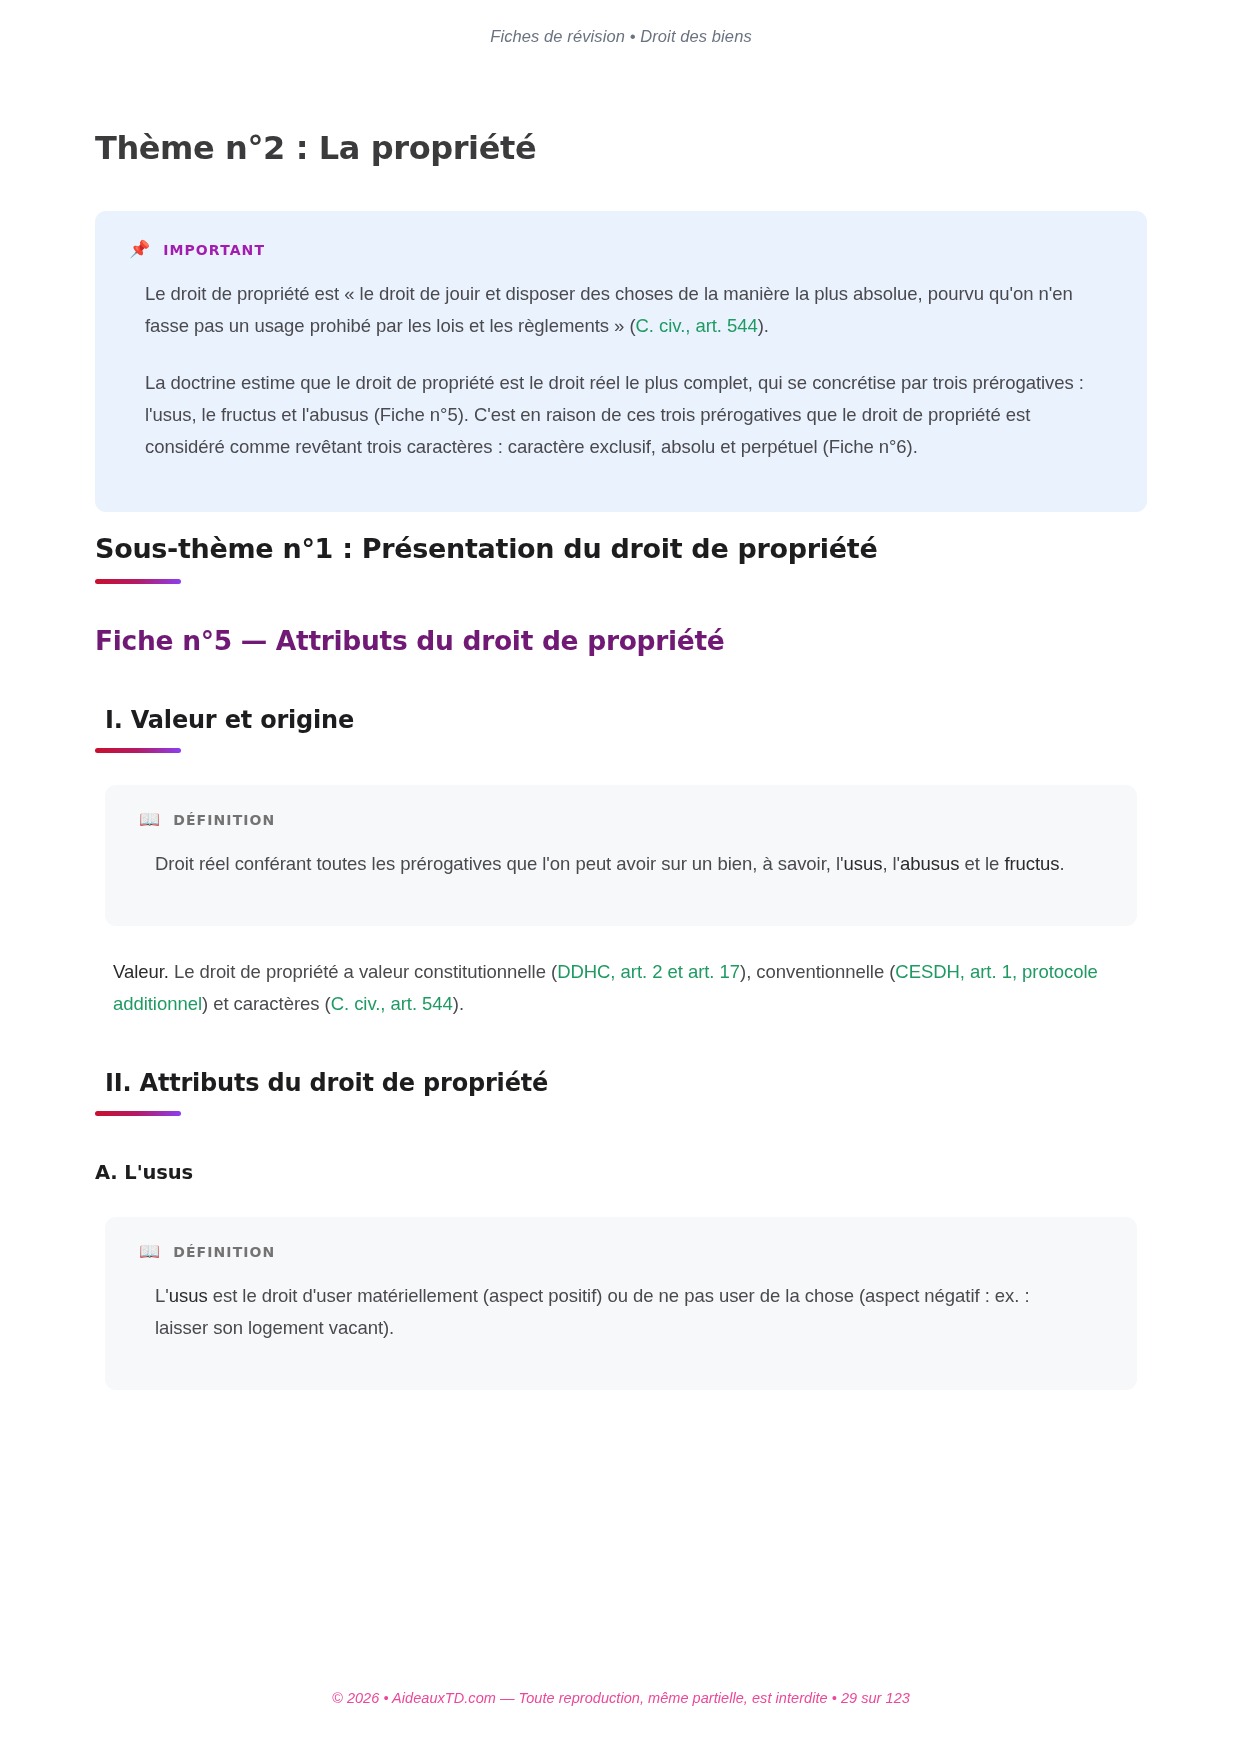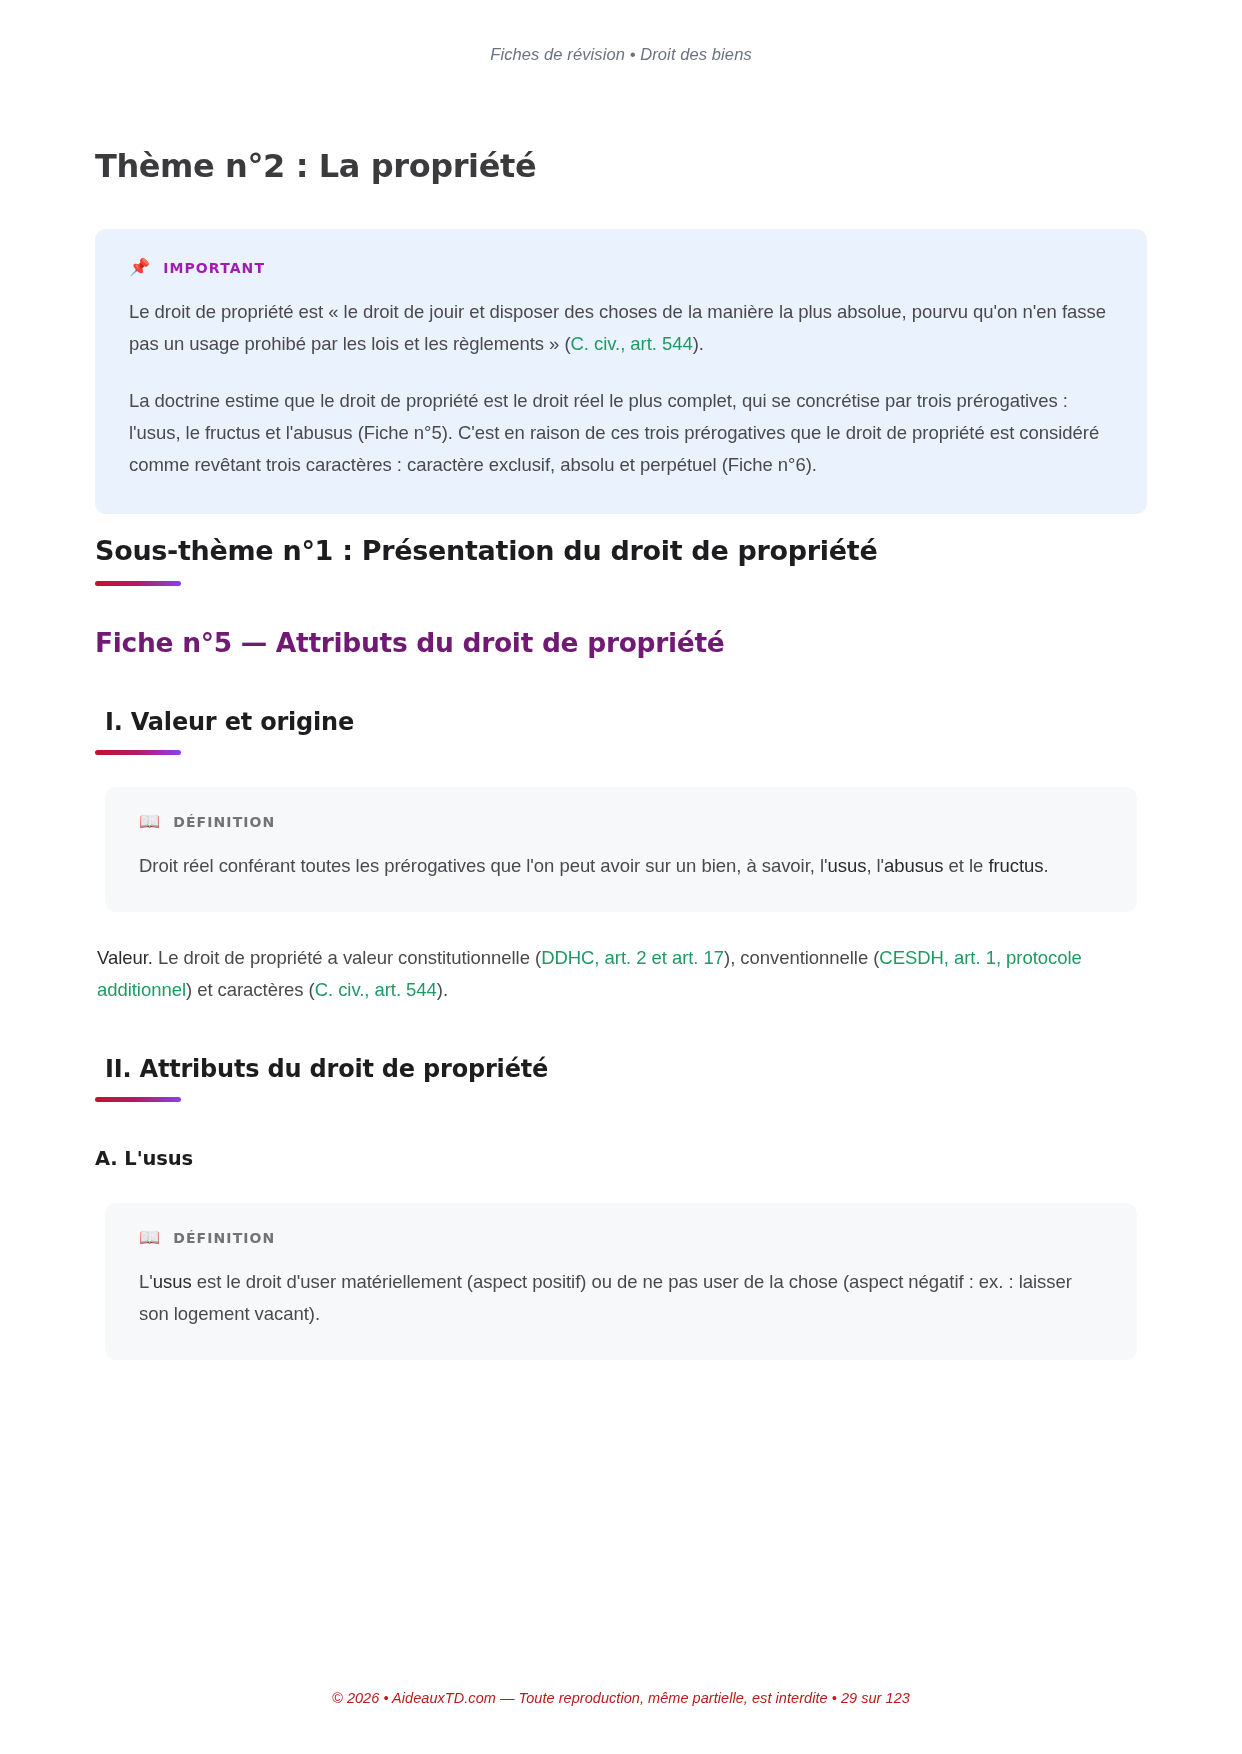--- a/index.html
+++ b/index.html
@@ -12,21 +12,21 @@
     min-height: 1754px;
     font-family: "Liberation Sans", sans-serif;
     color: #3a3a3c;
     -webkit-font-smoothing: antialiased;
     position: relative;
   }
   .page {
     width: 1242px;
     min-height: 1754px;
     box-sizing: border-box;
-    padding: 40px 95px 0 95px;
+    padding: 22px 95px 0 95px;
     position: relative;
   }
 
   
   .run-head {
     text-align: center;
     font-style: italic;
     font-size: 16.5px;
     color: #6b7280;
     letter-spacing: 0.1px;
@@ -129,21 +129,21 @@
     font-weight: bold;
     letter-spacing: 1.1px;
   }
   .callout.important .callout-label { color: #a21caf; }
   .callout.definition .callout-label { color: #737373; text-align: right; }
 
   .callout p, p.body {
     font-size: 18.5px;
     line-height: 1.72;
     color: #4a4a4e;
-    margin: 0;
+    margin: 16px;
     letter-spacing: -0.05px;
   }
   .callout p + p { margin-top: 25px; }
 
   p.body {
     margin-top: 30px;
     padding: 0 2px;
   }
 
   b, strong { color: #2b2b2d; font-weight: normal; }
@@ -154,21 +154,21 @@
 
   
   .foot {
     position: absolute;
     left: 0;
     right: 0;
     bottom: 48px;
     text-align: center;
     font-style: italic;
     font-size: 14.5px;
-    color: #b91c1c;
+    color: #ec4899;
     letter-spacing: 0.05px;
   }
 </style>
 </head>
 <body>
 
 <div class="page">
 
   <div class="run-head">Fiches de révision • Droit des biens</div>
 

